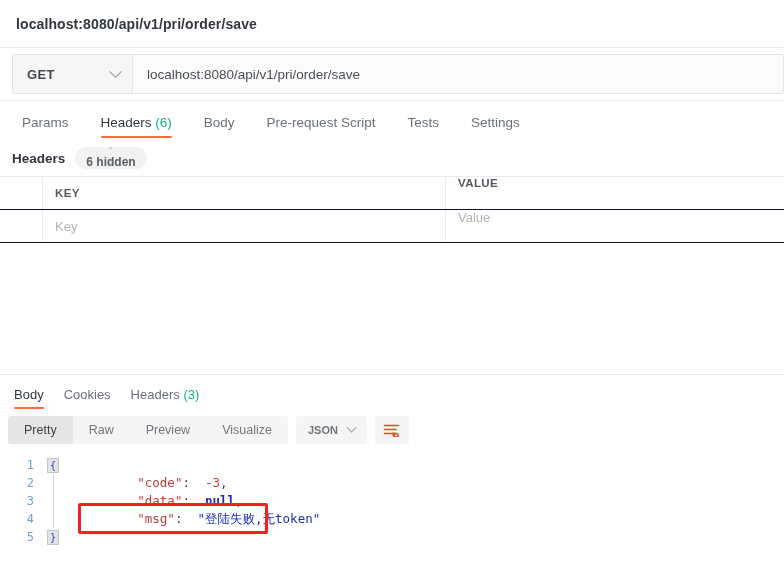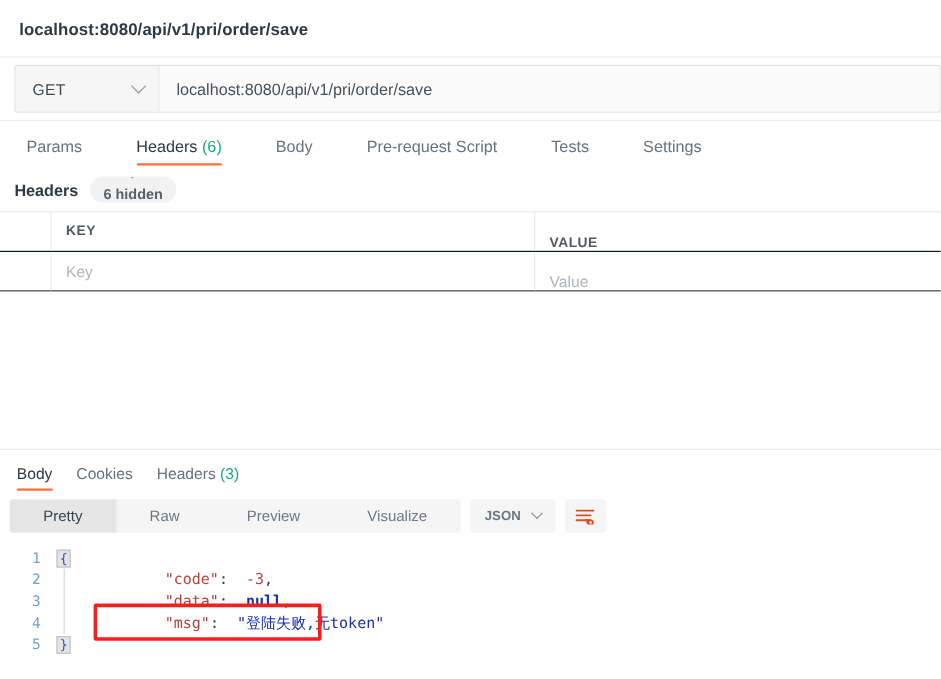--- a/index.html
+++ b/index.html
@@ -54,21 +54,21 @@
     display: flex;
     align-items: center;
     justify-content: space-between;
     padding: 0 12px 0 14px;
     background: #f6f6f6;
     border-right: 1px solid #e6e6e6;
     cursor: pointer;
   }
   .method-label {
     font-size: 13px;
-    font-weight: 400;
+    font-weight: 700;
     color: #43484d;
     letter-spacing: 0.3px;
   }
   .chev {
     width: 9px; height: 9px;
     border-right: 1.4px solid #9a9a9a;
     border-bottom: 1.4px solid #9a9a9a;
     transform: rotate(45deg) translate(-2px,-2px);
   }
   .url-input {
@@ -81,21 +81,21 @@
     color: #4a4f54;
     cursor: text;
   }
 
   
   .req-tabs {
     display: flex;
     align-items: flex-end;
     height: 39px;
     padding-left: 8px;
-    gap: 17px;
+    gap: 4px;
   }
   .req-tab {
     position: relative;
     padding: 0 14px 11px 14px;
     font-size: 13.5px;
     color: #6b7177;
     cursor: pointer;
     white-space: nowrap;
     line-height: 1;
   }
@@ -158,21 +158,21 @@
     width: 403px;
     flex: 0 0 403px;
     border-right: 1px solid #ebebeb;
     display: flex;
     align-items: center;
     padding-left: 12px;
   }
   .kv-val {
     flex: 1;
     display: flex;
-    align-items: flex-end;
+    align-items: flex-start;
     padding-left: 12px;
   }
   .kv-head-text {
     font-size: 11.5px;
     font-weight: 700;
     color: #53595e;
     letter-spacing: 0.4px;
   }
   .kv-ph {
     font-size: 13px;
@@ -222,21 +222,21 @@
   .seg-group {
     display: flex;
     background: #f5f5f5;
     border-radius: 3px;
     height: 28px;
     overflow: hidden;
   }
   .seg {
     display: flex;
     align-items: center;
-    padding: 0 28px;
+    padding: 0 16px;
     font-size: 12.5px;
     color: #71777c;
     cursor: pointer;
   }
   .seg.active {
     background: #e6e6e6;
     color: #3c4247;
   }
   .json-select {
     display: flex;

